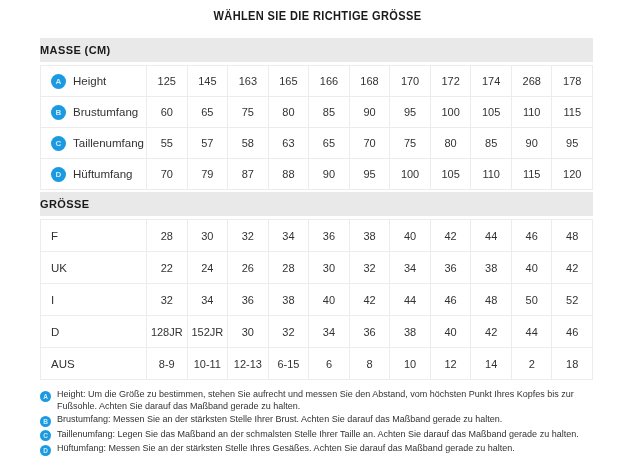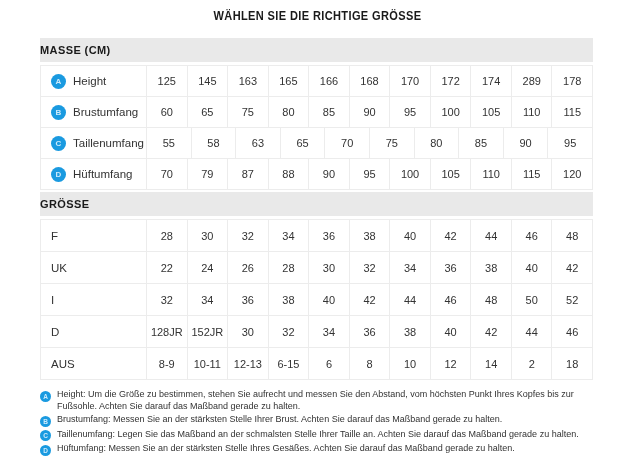--- a/index.html
+++ b/index.html
@@ -123,21 +123,21 @@
           </div>
           <div class="cell value-cell">125</div>
           <div class="cell value-cell">145</div>
           <div class="cell value-cell">163</div>
           <div class="cell value-cell">165</div>
           <div class="cell value-cell">166</div>
           <div class="cell value-cell">168</div>
           <div class="cell value-cell">170</div>
           <div class="cell value-cell">172</div>
           <div class="cell value-cell">174</div>
-          <div class="cell value-cell">289</div>
+          <div class="cell value-cell">268</div>
           <div class="cell value-cell">178</div>
         </div>
         <div class="row">
           <div class="cell label-cell">
             <span class="badge">B</span>
             <span class="label-text">Brustumfang</span>
           </div>
           <div class="cell value-cell">60</div>
           <div class="cell value-cell">65</div>
           <div class="cell value-cell">75</div>
@@ -149,20 +149,21 @@
           <div class="cell value-cell">105</div>
           <div class="cell value-cell">110</div>
           <div class="cell value-cell">115</div>
         </div>
         <div class="row">
           <div class="cell label-cell">
             <span class="badge">C</span>
             <span class="label-text">Taillenumfang</span>
           </div>
           <div class="cell value-cell">55</div>
+          <div class="cell value-cell">57</div>
           <div class="cell value-cell">58</div>
           <div class="cell value-cell">63</div>
           <div class="cell value-cell">65</div>
           <div class="cell value-cell">70</div>
           <div class="cell value-cell">75</div>
           <div class="cell value-cell">80</div>
           <div class="cell value-cell">85</div>
           <div class="cell value-cell">90</div>
           <div class="cell value-cell">95</div>
         </div>

